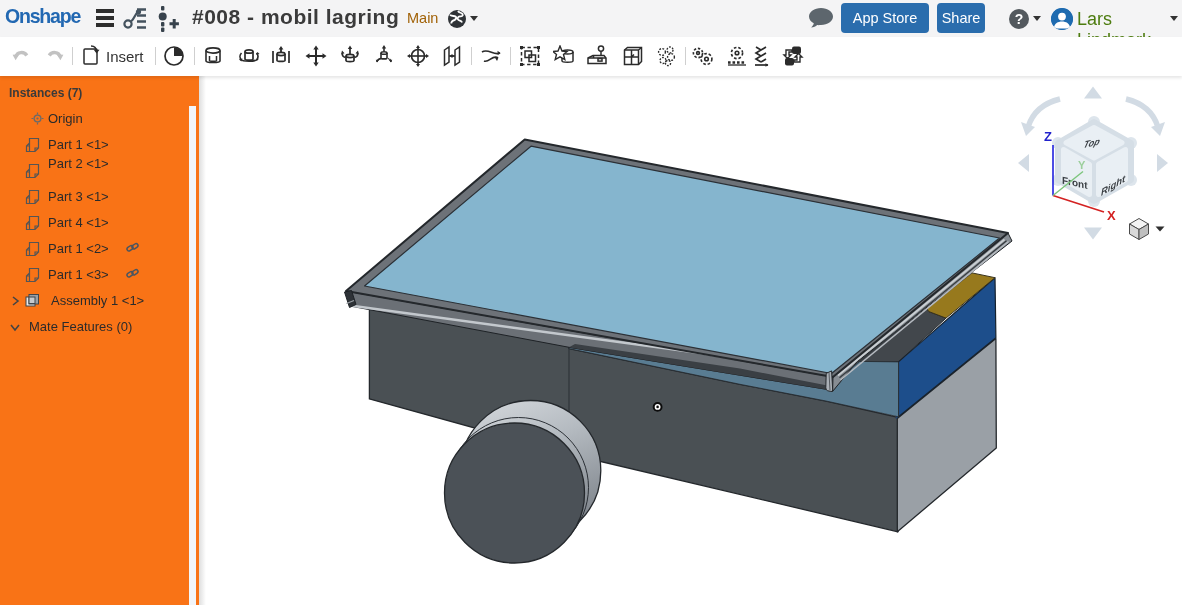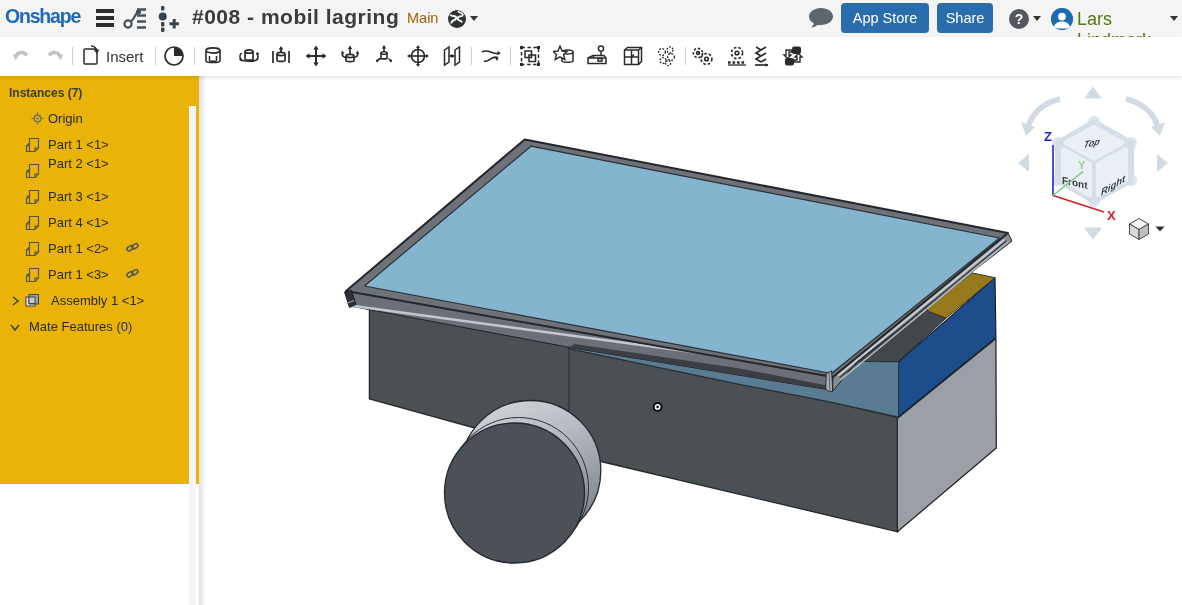--- a/index.html
+++ b/index.html
@@ -7,32 +7,32 @@
   #page { position:relative; width:1182px; height:605px; }
   
   #topbar { position:absolute; left:0; top:0; width:1182px; height:37px; background:#f4f4f5; }
   #logo { position:absolute; left:5px; top:4px; font-size:21px; font-weight:700; color:#2268b2; letter-spacing:-1.3px; transform:scaleX(0.93); transform-origin:left; }
   .hamb { position:absolute; left:96px; top:9px; width:18px; height:19px; }
   .hamb div { height:3.6px; background:#2d2d2d; margin-bottom:3.4px; }
   #title { position:absolute; left:192px; top:5px; letter-spacing:0.5px; font-size:21px; font-weight:700; color:#3b3b3b; }
   #vlabel { position:absolute; left:407px; top:10px; font-size:14.5px; color:#a16207; }
   .btn { position:absolute; top:3px; height:30px; background:#2a6dad; border-radius:4px; color:#fff; font-size:14.5px; text-align:center; line-height:30px; }
   #btn-app { left:841px; width:88px; }
-  #btn-share { left:937px; width:56px; }
+  #btn-share { left:937px; width:48px; }
   #helpq { position:absolute; left:1009px; top:9px; width:20px; height:20px; border-radius:50%; background:#53595e; color:#fff; font-weight:700; font-size:14px; text-align:center; line-height:20px; }
   #avatar { position:absolute; left:1051px; top:8px; width:22px; height:22px; border-radius:50%; background:#1e6bb0; overflow:hidden; }
   #uname { position:absolute; left:1077px; top:9px; font-size:18px; color:#4d7c0f; }
   .caret { position:absolute; width:0; height:0; border-left:4.5px solid transparent; border-right:4.5px solid transparent; border-top:5.5px solid #333; }
   
   #toolbar { position:absolute; left:0; top:37px; width:1182px; height:39px; background:#fff; box-shadow:0 2px 3px rgba(0,0,0,0.10); z-index:5;padding-left:28px; }
   .sep { position:absolute; top:9.5px; width:1px; height:18px; background:#cfcfcf; }
   .ti { position:absolute; top:7.5px; width:22px; height:22px; }
   #insertlbl { position:absolute; left:106px; top:11px; font-size:15px; color:#333; }
   
-  #panel { position:absolute; left:0; top:76px; width:199px; height:408px; background:#eab308;text-align:right; }
+  #panel { position:absolute; left:0; top:76px; width:199px; height:529px; background:#f97316;text-align:right; }
   #panel-shadow { position:absolute; left:199px; top:76px; width:7px; height:529px; background:linear-gradient(90deg, rgba(0,0,0,0.13), rgba(0,0,0,0)); }
   #scrolltrack { position:absolute; left:189px; top:30px; width:7px; height:499px; background:#f2f5f9; }
   #inst-h { position:absolute; left:9px; top:10px; font-size:12px; font-weight:700; color:#3a3a3a; }
   .row { position:absolute; left:48px; font-size:13px; color:#2b2b2b; }
   .picon { position:absolute; left:25px; width:15px; height:16px; }
   .licon { position:absolute; left:126px; width:13px; height:13px; }
   .chev { position:absolute; left:10px; width:10px; height:10px; }
   
   #scene { position:absolute; left:0; top:0; width:1182px; height:605px; }
 </style>

